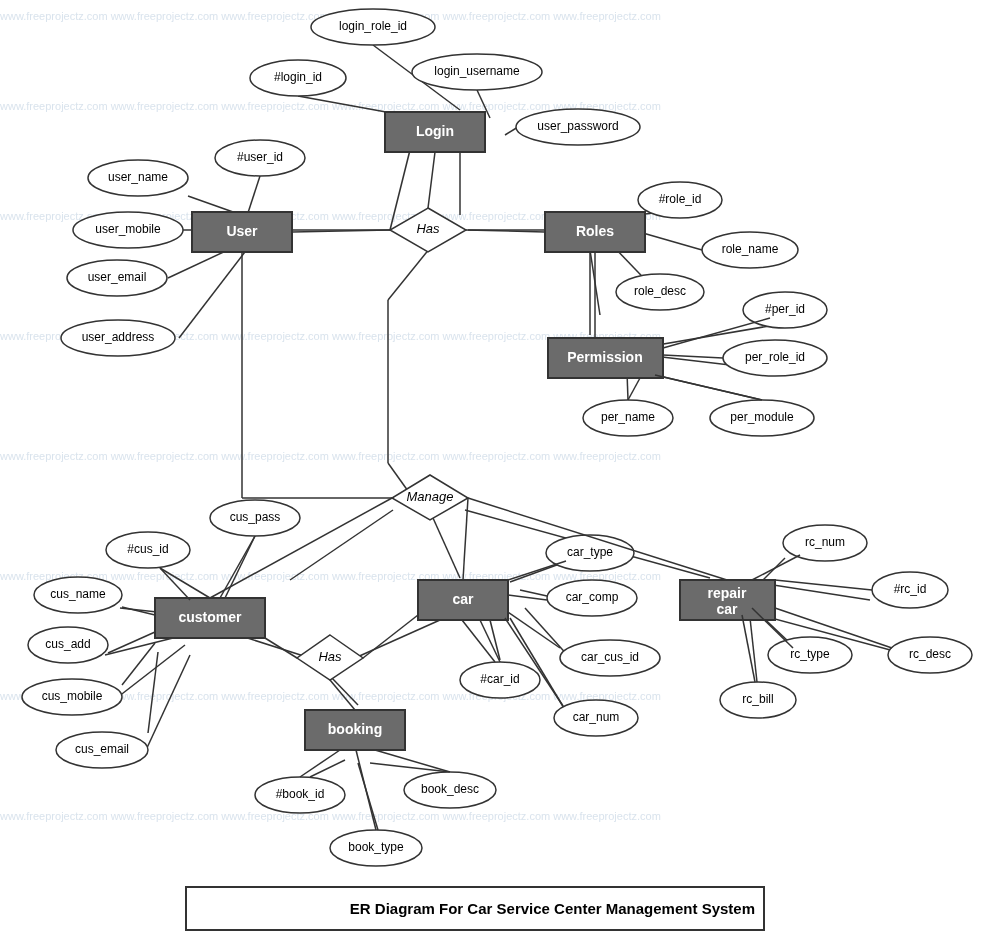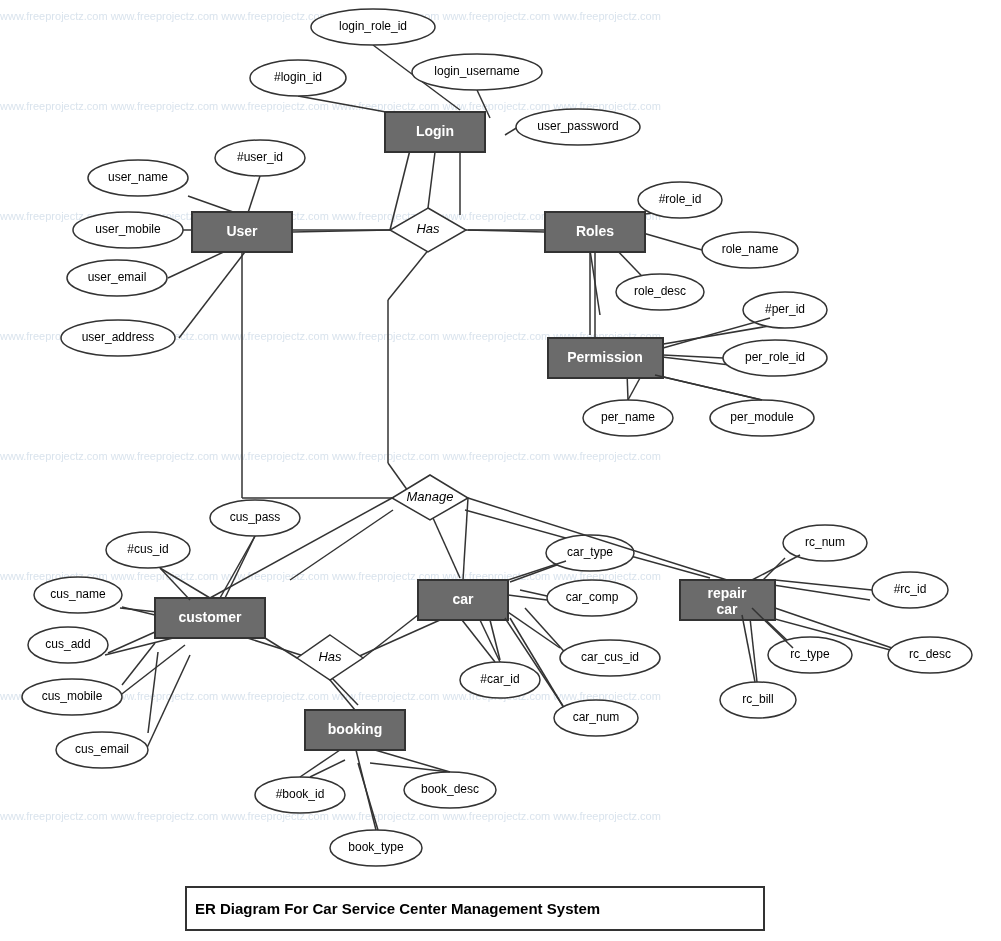--- a/index.html
+++ b/index.html
@@ -65,21 +65,21 @@
       fill: none;
     }
 
     .caption-box {
       position: absolute;
       bottom: 10px;
       left: 185px;
       width: 580px;
       border: 2px solid #333;
       background: #fff;
-      text-align: left;
+      text-align: right;
       padding: 12px 8px;
       font-size: 15px;
       font-weight: bold;
     }
   </style>
 </head>
 <body>
 
 <svg id="diagram">
 

